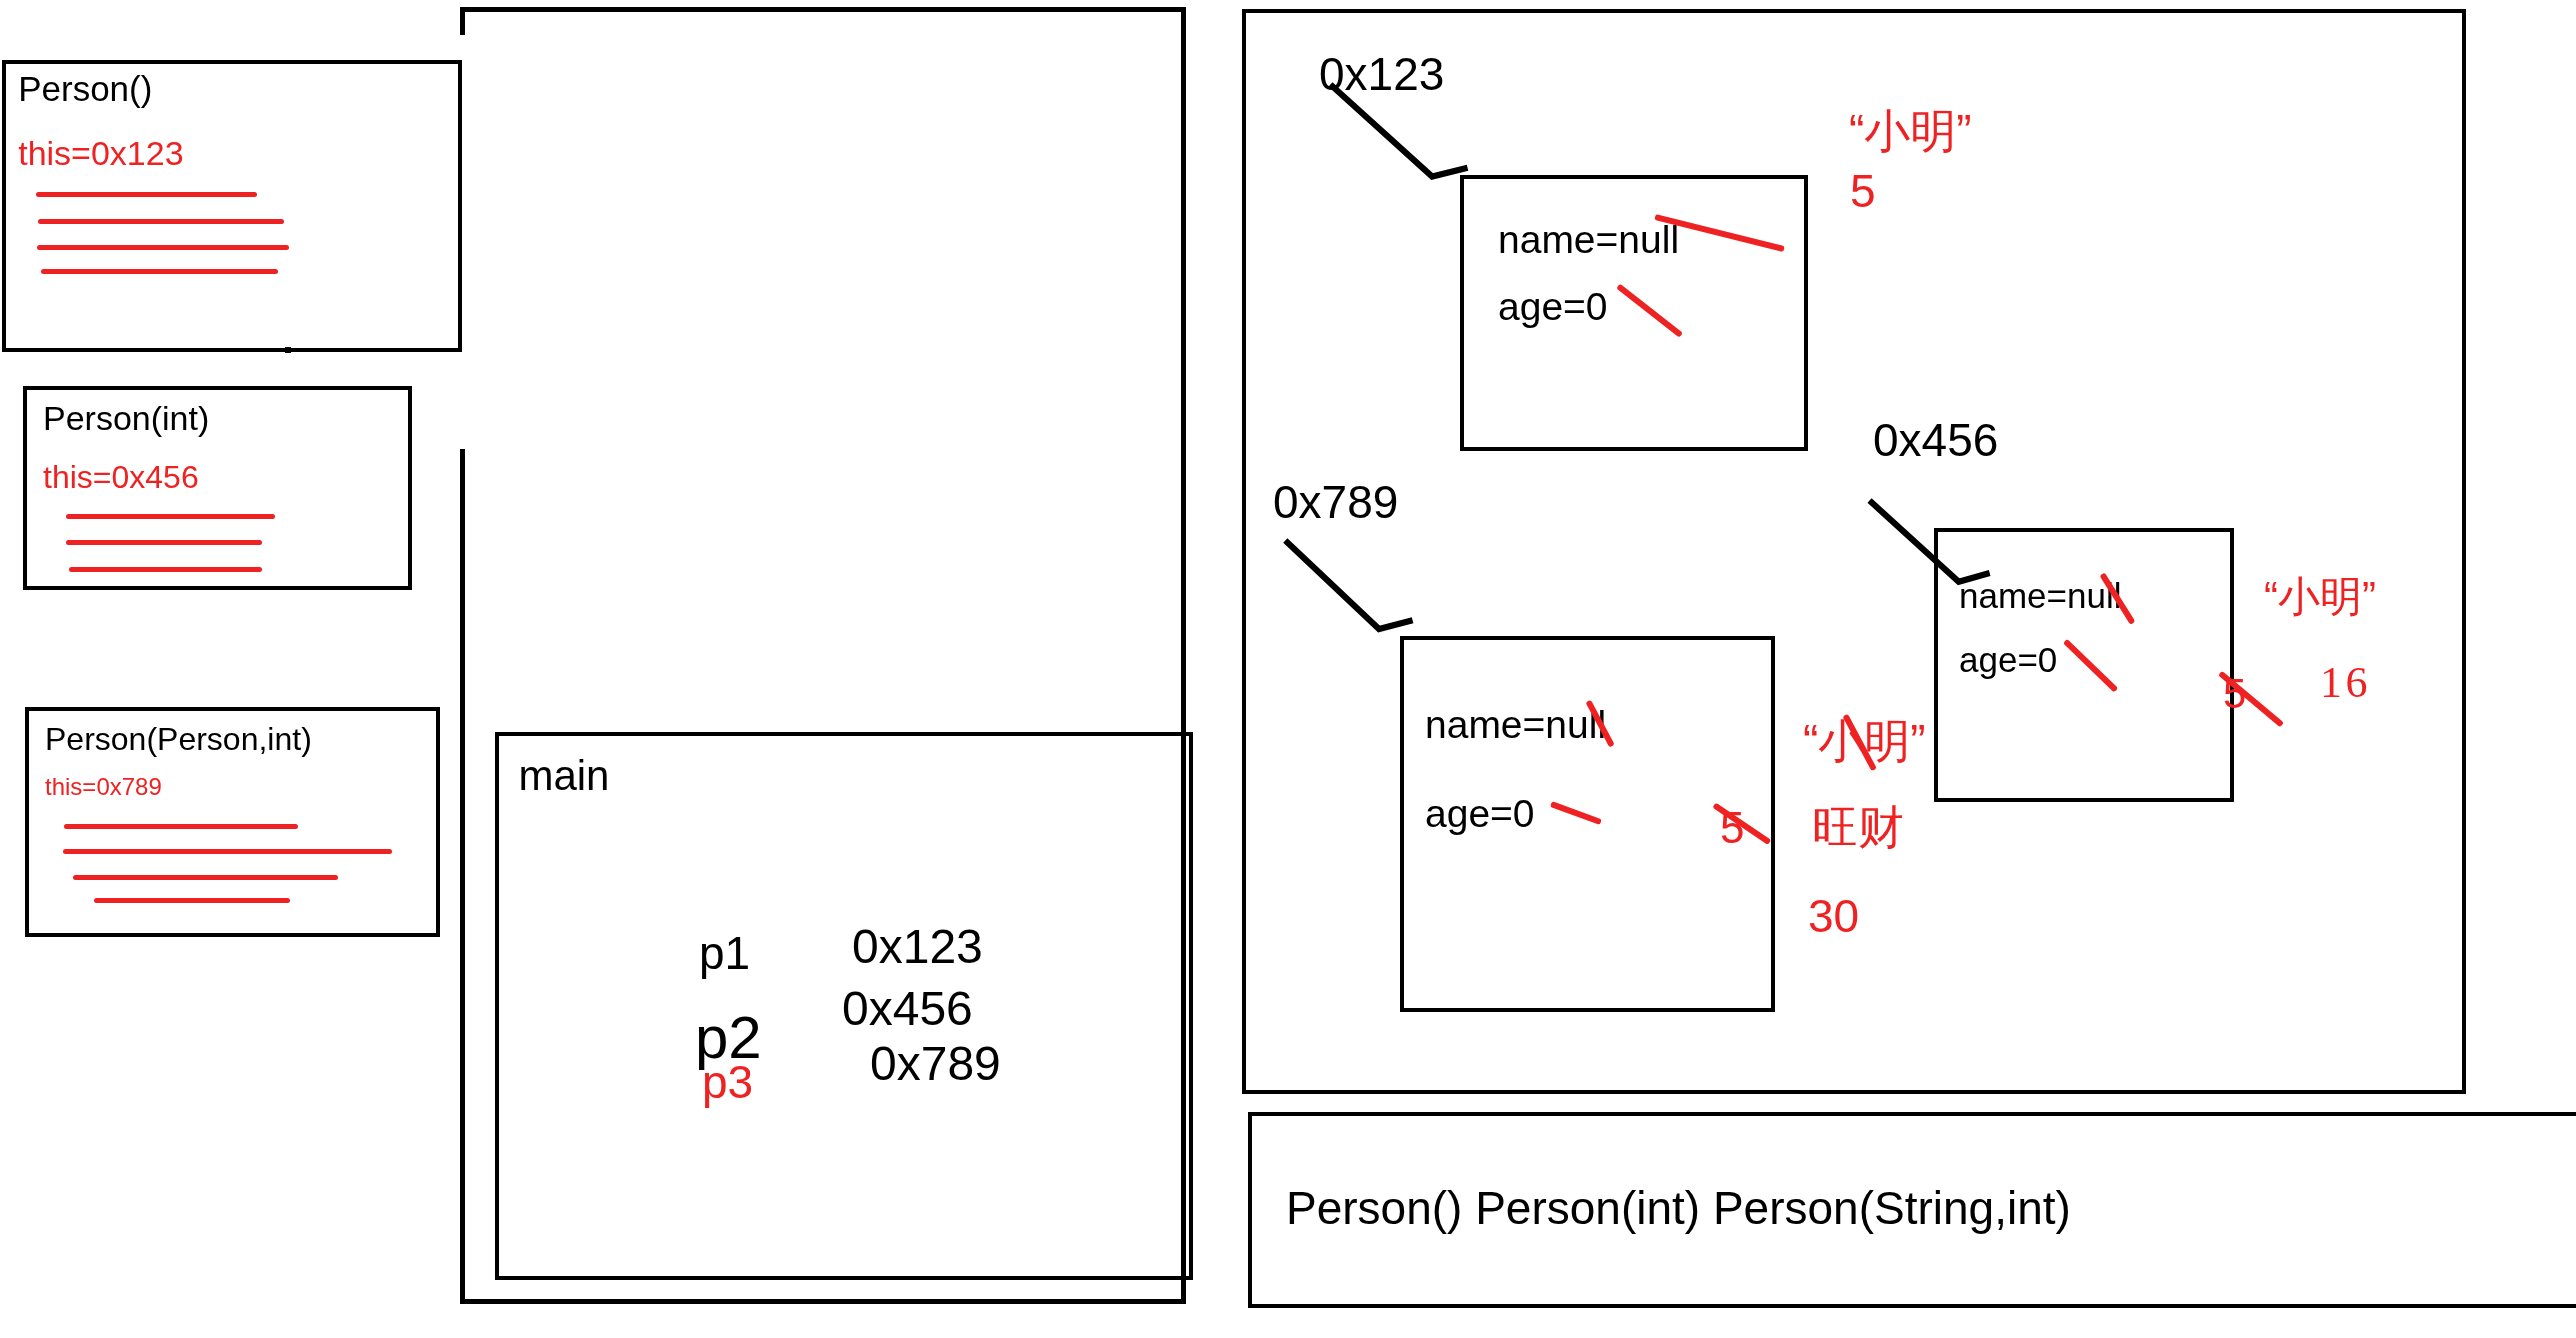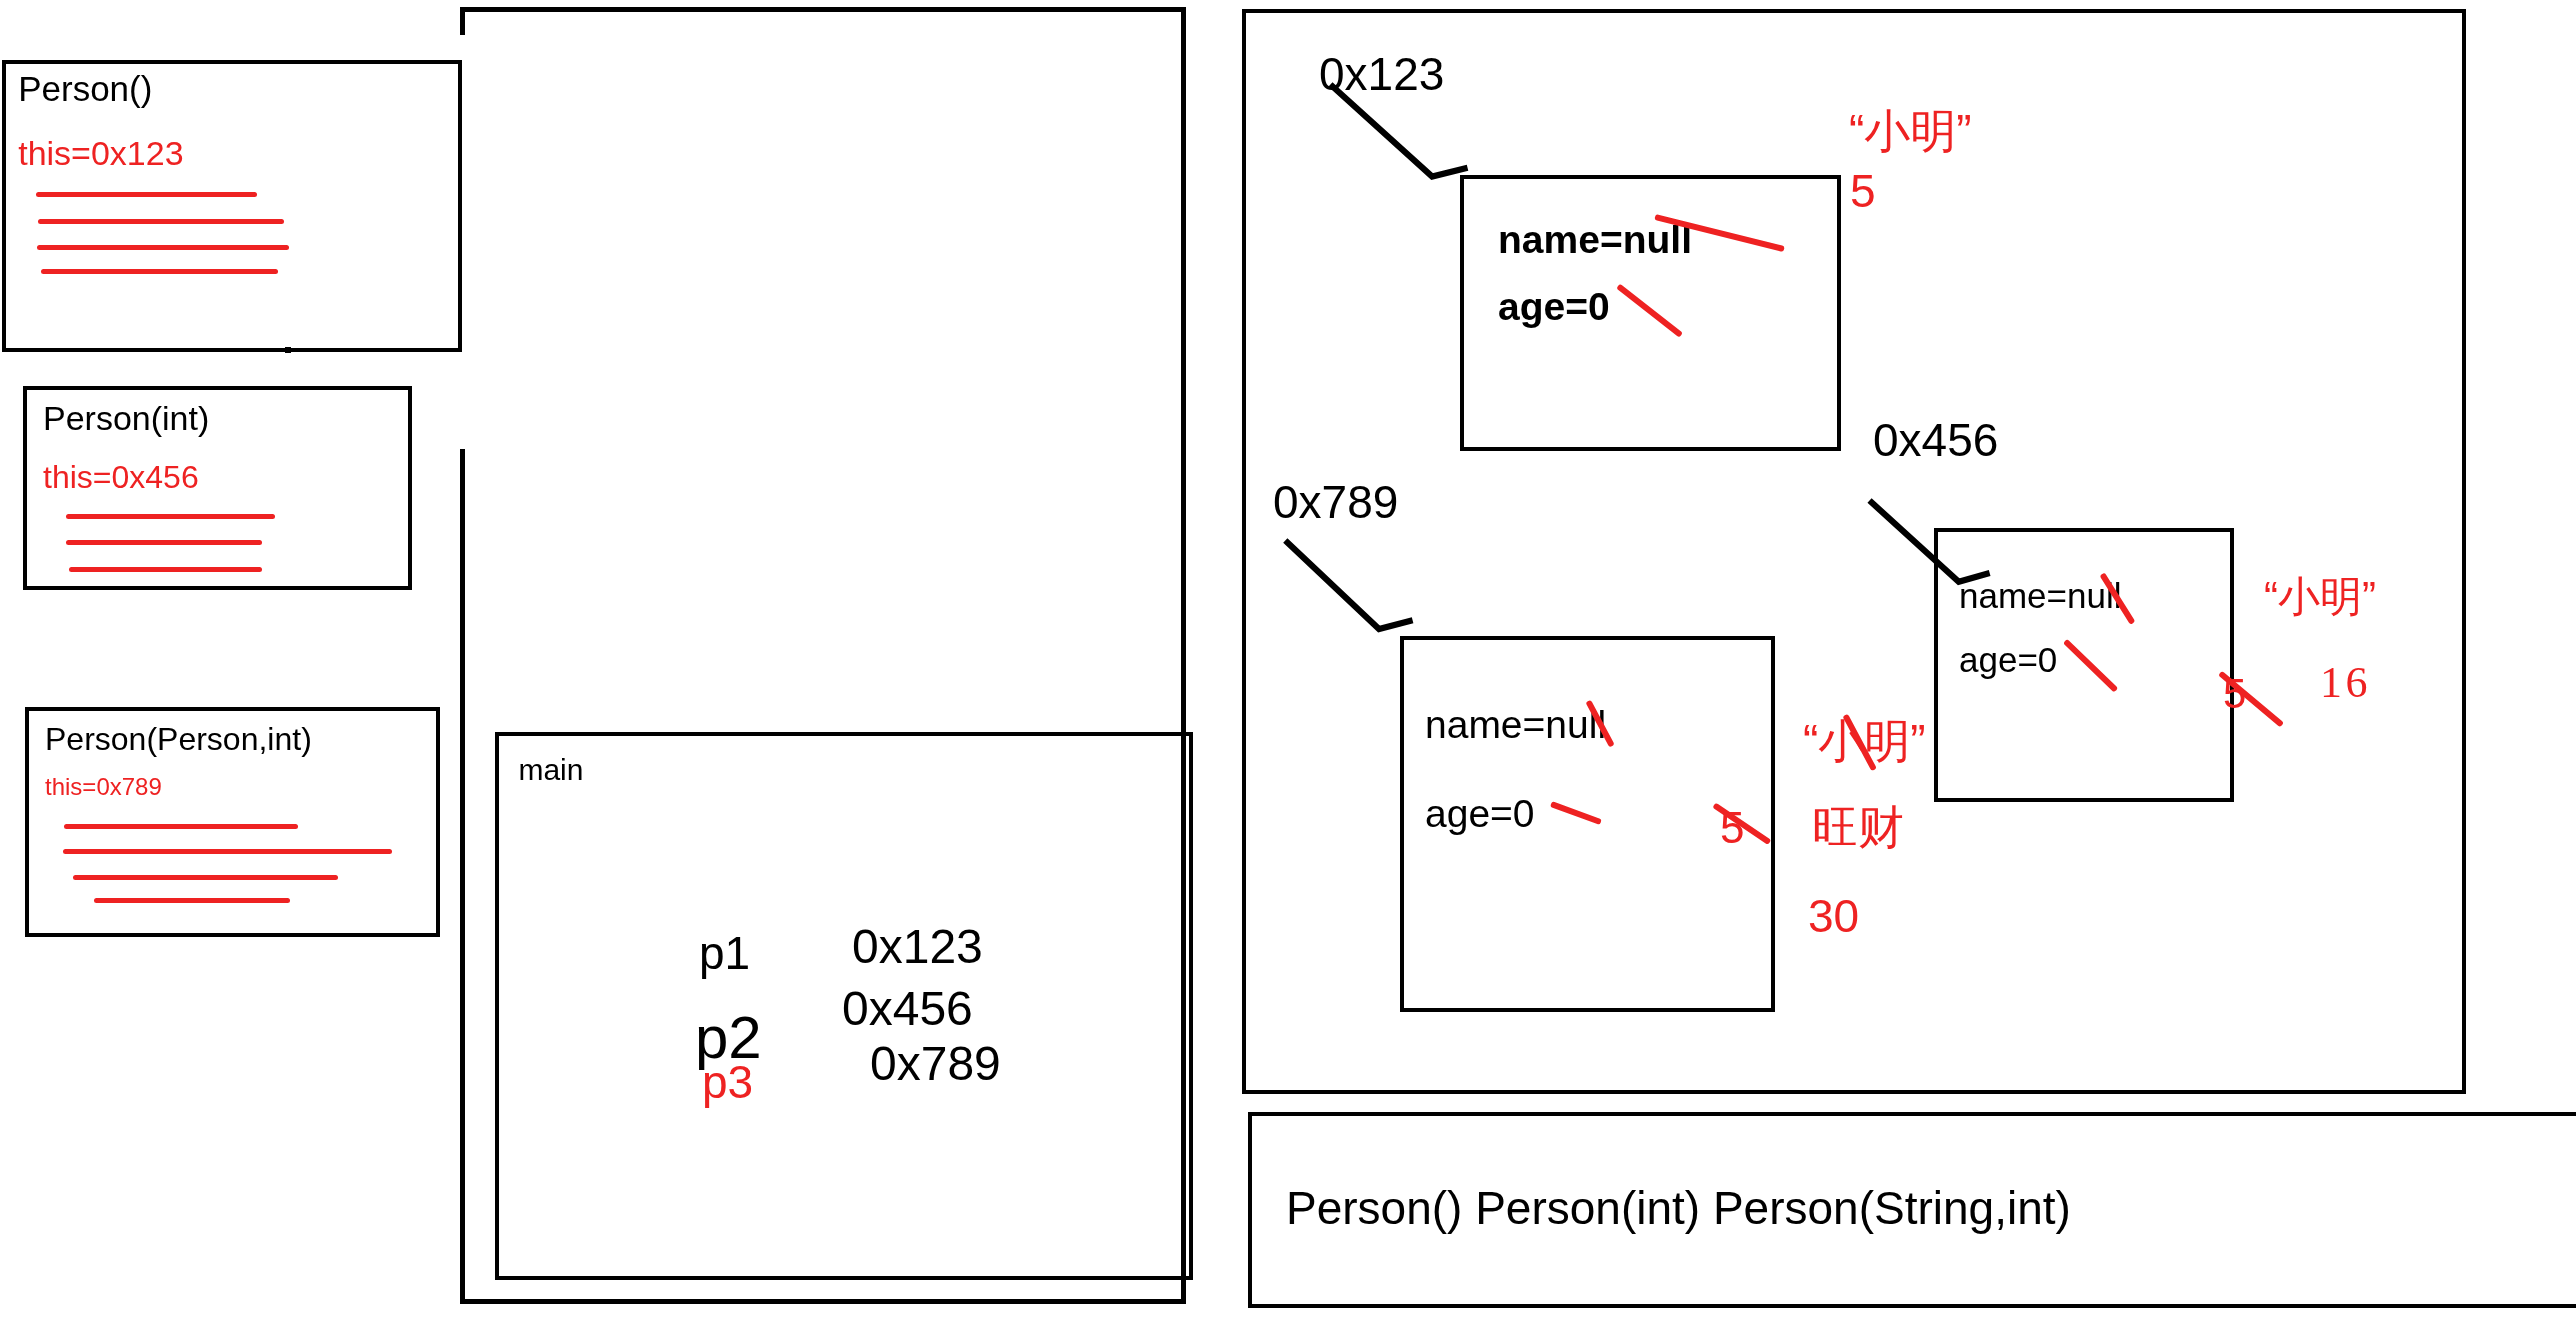--- a/index.html
+++ b/index.html
@@ -71,40 +71,40 @@
 
 <div class="abs" style="left:1181px;top:7px;width:5.3px;height:1297px;background:#000;"></div>
 
 <div class="abs" style="left:460px;top:1299px;width:726px;height:5.3px;background:#000;"></div>
 
 <div class="abs" style="left:460px;top:7px;width:5.3px;height:28px;background:#000;"></div>
 
 <div class="abs" style="left:460px;top:449px;width:5.3px;height:855px;background:#000;"></div>
 
 <div class="box" style="left:495px;top:732px;width:698px;height:548px;">
-  <div class="frame-title" style="left:19.4px;top:19.4px;font-size:30px;">main</div>
+  <div class="frame-title" style="left:19.4px;top:19.4px;font-size:42px;">main</div>
 
   <div class="lbl blk" style="left:200px;top:194px;font-size:46px;">p1</div>
   <div class="lbl blk" style="left:353px;top:187px;font-size:48px;">0x123</div>
 
   <div class="lbl blk" style="left:196px;top:272px;font-size:60px;">p2</div>
   <div class="lbl blk" style="left:343px;top:249px;font-size:48px;">0x456</div>
 
   <div class="lbl red" style="left:203px;top:323px;font-size:46px;">p3</div>
   <div class="lbl blk" style="left:371px;top:304px;font-size:48px;">0x789</div>
 </div>
 
 <div class="box" style="left:1242px;top:8.8px;width:1224px;height:1085px;"></div>
 
 <div class="addrtag" style="left:1319px;top:51px;font-size:46px;">0x123</div>
 <svg class="leader" style="left:1326px;top:81px;width:230px;height:115px;" viewBox="0 0 260 130" width="230" height="115">
   <polyline points="5,4 120,108 160,98" fill="none" stroke="#000" stroke-width="7"></polyline>
 </svg>
 
-<div class="box" style="left:1460px;top:175px;width:381px;height:276px;font-weight:bold;">
+<div class="box" style="left:1460px;top:175px;width:348px;height:276px;">
   <div class="heapfield" style="left:34px;top:41px;">
     <span>name=</span><span>null</span>
   </div>
   <div class="strike" style="left:191px;top:35px;width:133px;transform:rotate(14deg);"></div>
 
   <div class="heapfield" style="left:34px;top:108px;">
     <span>age=</span><span>0</span>
   </div>
   <div class="strike" style="left:154px;top:104px;width:80px;transform:rotate(38deg);"></div>
 </div>

